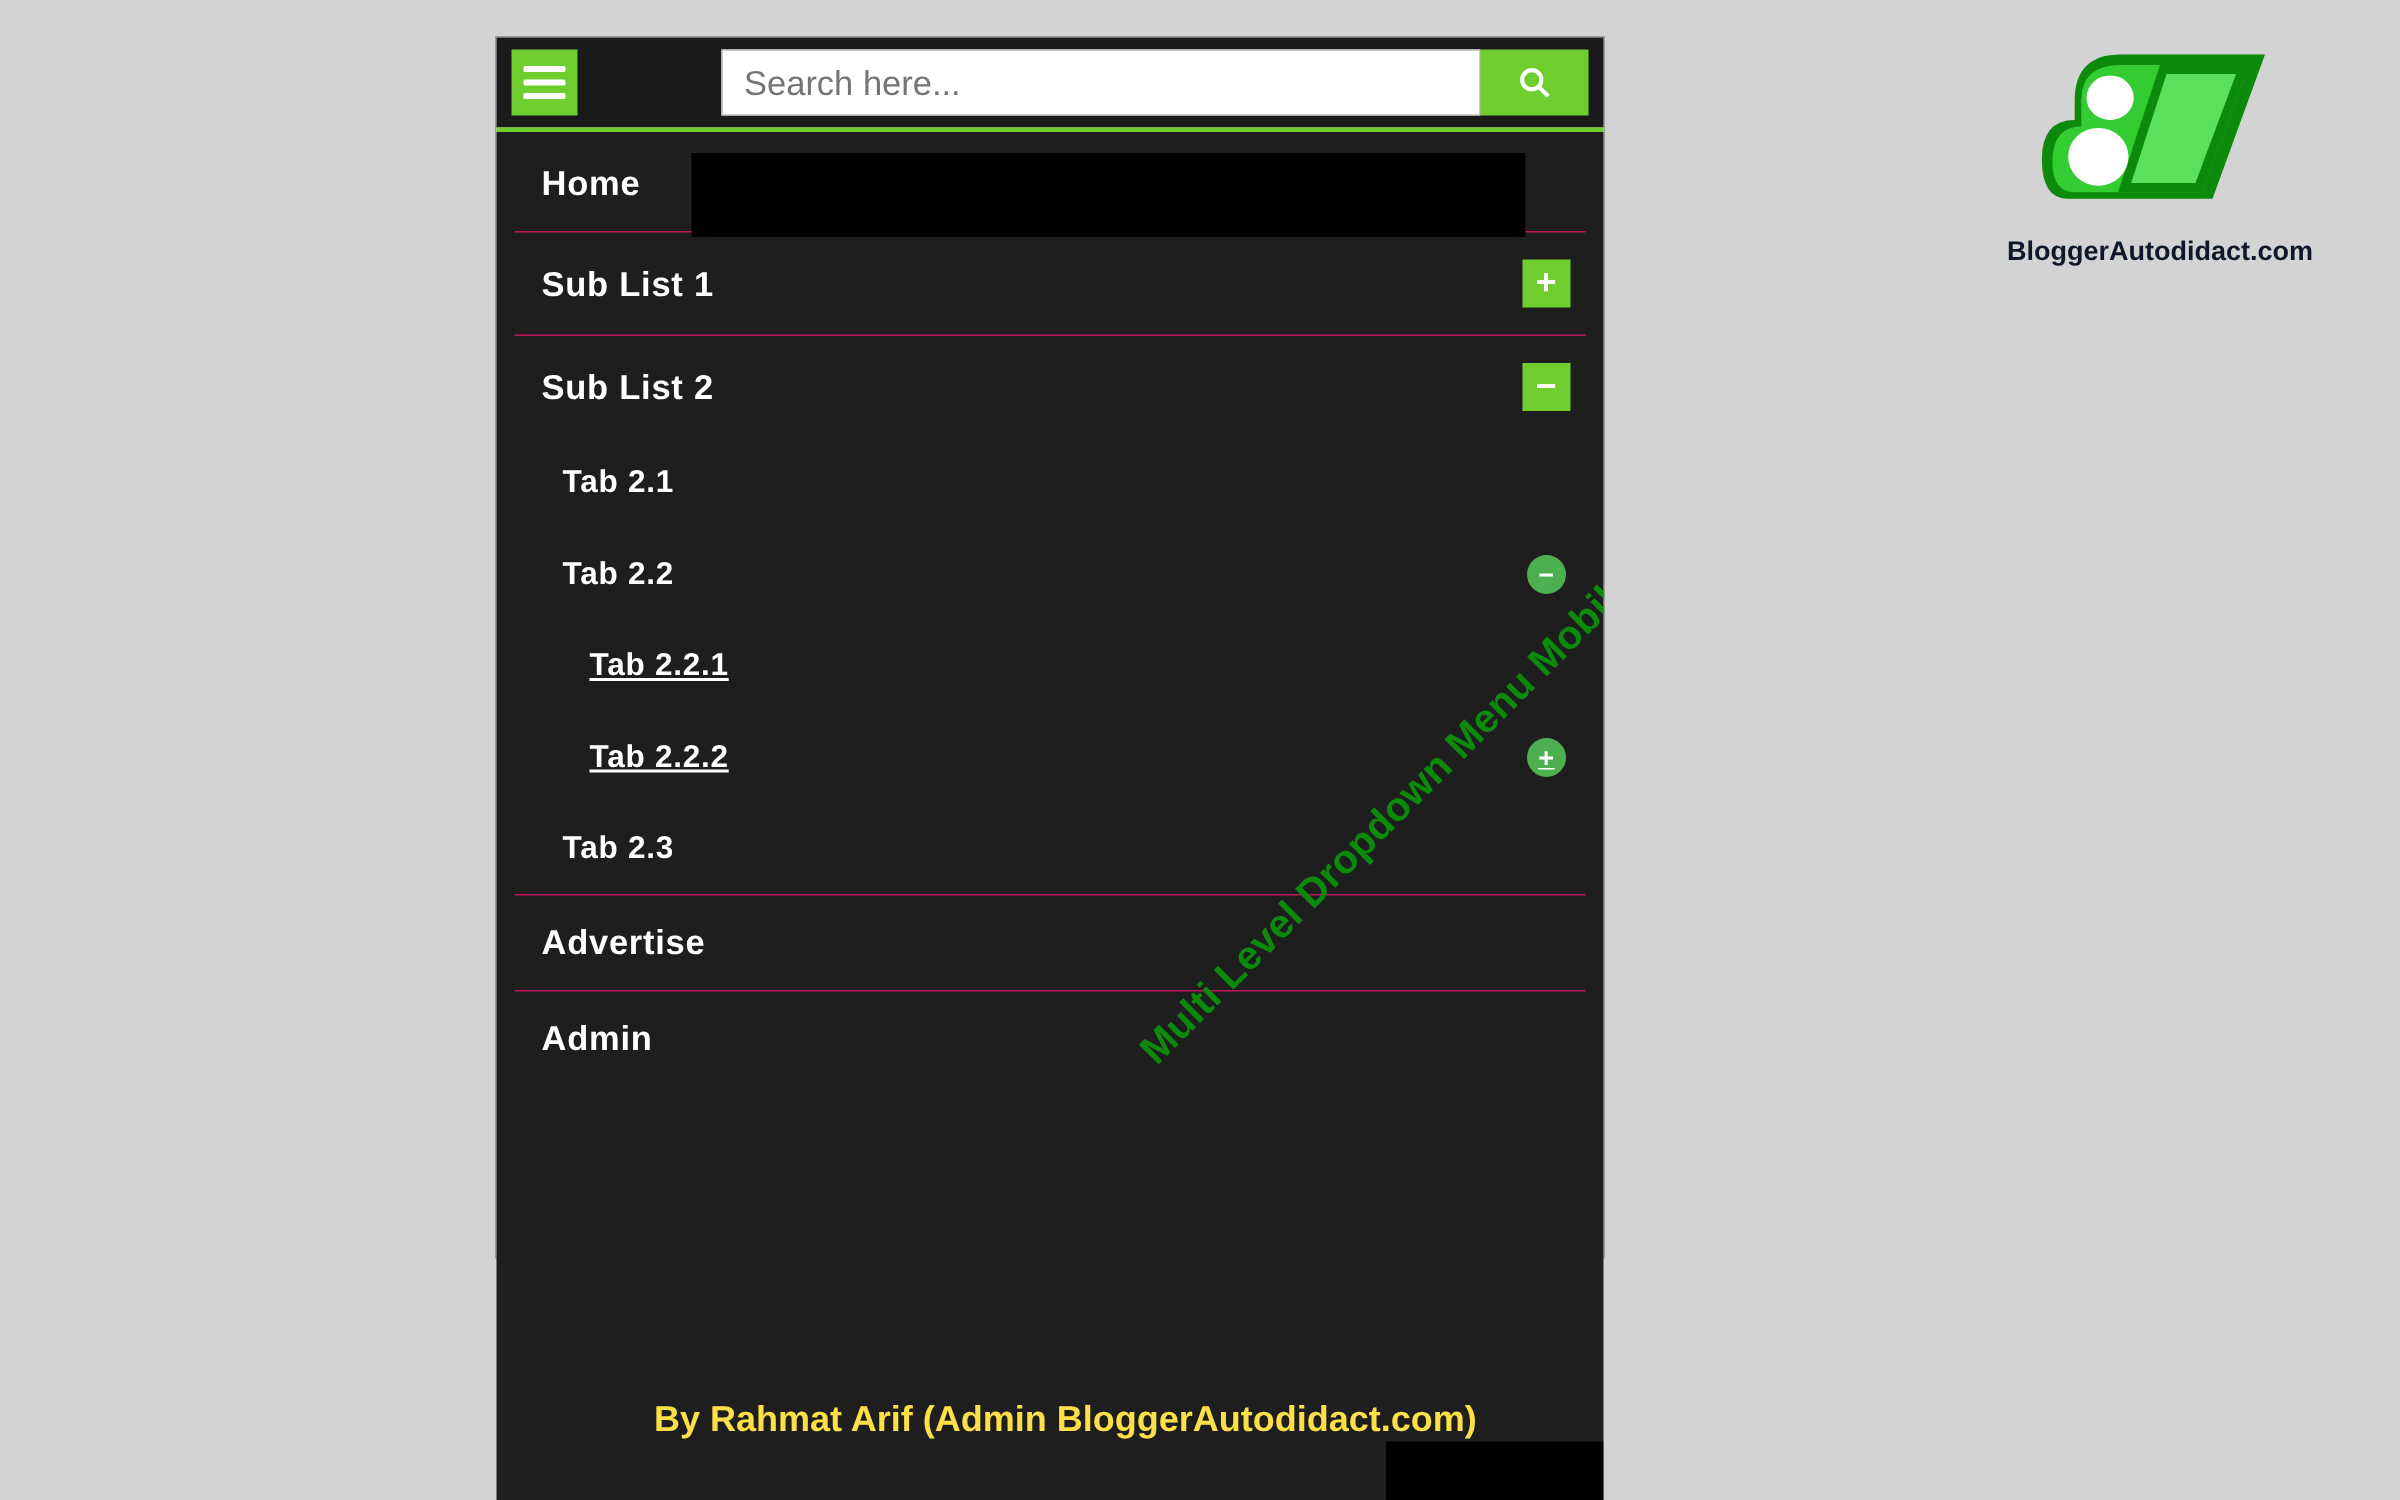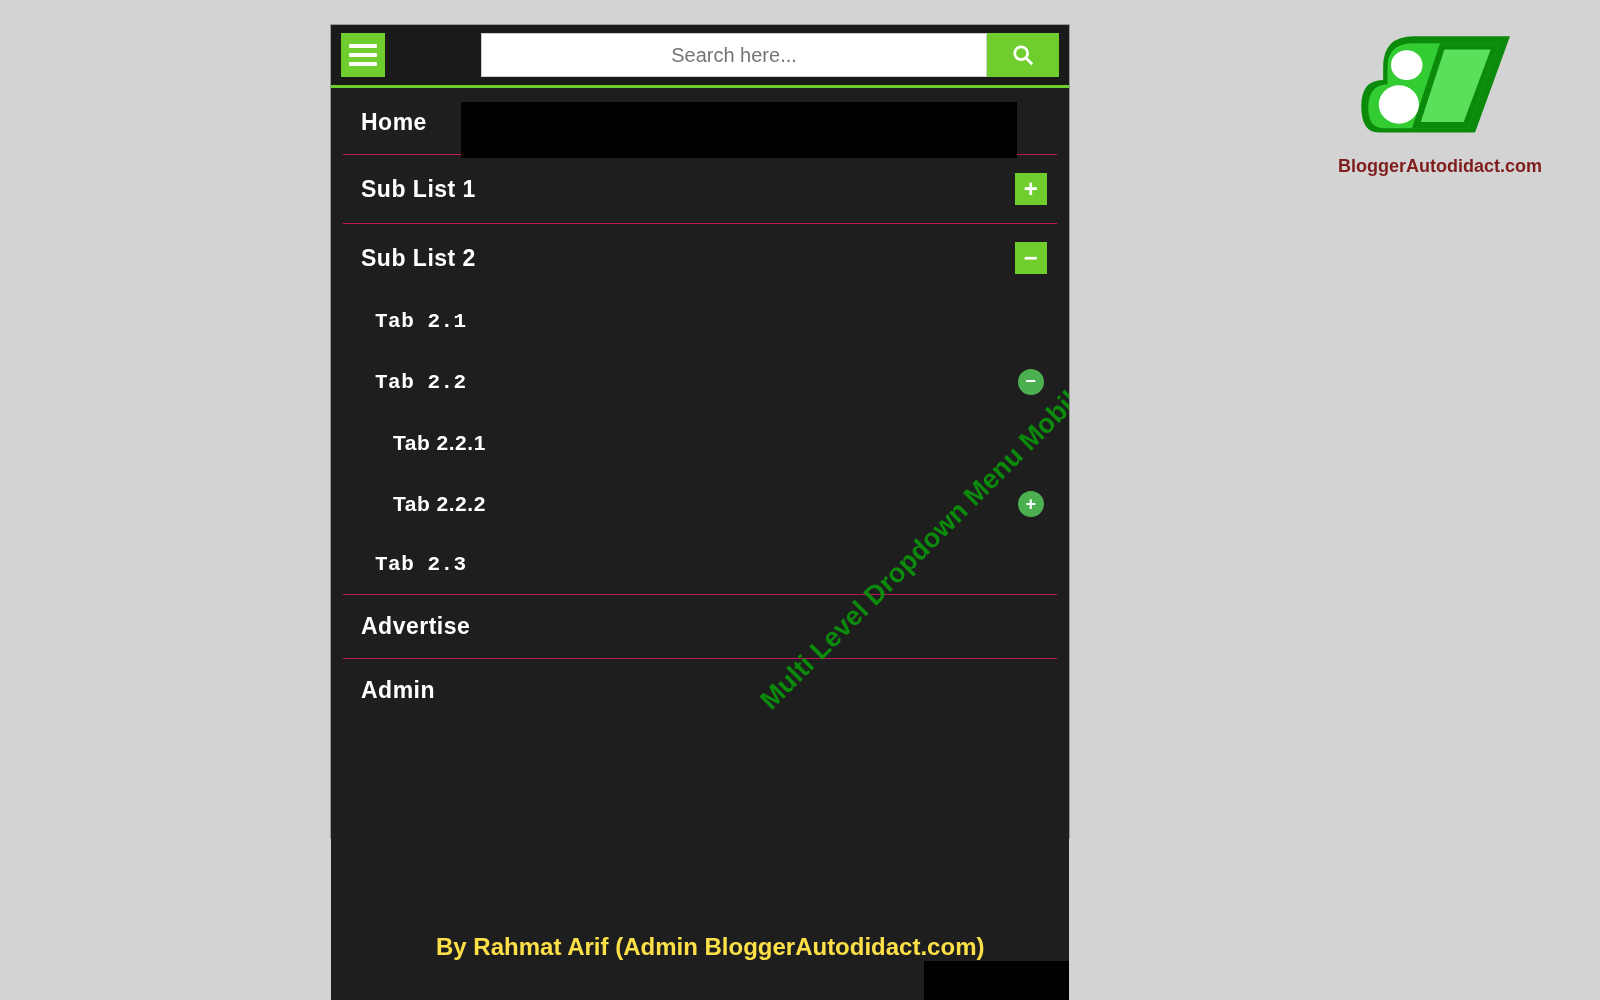--- a/index.html
+++ b/index.html
@@ -52,25 +52,24 @@
     .search-container {
       display: flex;
       flex: 1;
       margin-left: 88px;
     }
     .search-input {
       flex: 1;
       height: 44px;
       border: 1px solid #ccc;
       padding: 16px 14px;
-      font-size: 20px;
+      font-size: 23px;
       color: #888;
       font-family: Arial, sans-serif;
       outline: none;
-      text-align: center;
     }
     .search-button {
       width: 72px;
       height: 44px;
       background: #6fce2e;
       display: flex;
       align-items: center;
       justify-content: center;
     }
     .search-button svg {
@@ -108,26 +107,26 @@
       letter-spacing: 0.5px;
     }
     .menu-item.first {
       border-top: none;
       padding-top: 15px;
     }
     .menu-item.level2 {
       padding-left: 32px;
       font-size: 21px;
       border-top: none;
-      font-family: Liberation Mono, monospace;
     }
     .menu-item.level3 {
       padding-left: 50px;
       font-size: 21px;
       border-top: none;
+      text-decoration: underline;
     }
     .black-bar {
       position: absolute;
       background: #000;
     }
     .black-bar.top {
       left: 118px;
       top: 8px;
       width: 556px;
       height: 56px;
@@ -184,21 +183,21 @@
       pointer-events: none;
     }
     .logo-area {
       position: absolute;
       right: 40px;
       top: 10px;
       width: 240px;
       text-align: center;
     }
     .logo-text {
-      color: #7f1d1d;
+      color: #0f172a;
       font-weight: bold;
       font-size: 18px;
       font-family: Arial, sans-serif;
       margin-top: 2px;
     }
     .logo-svg {
       width: 180px;
       height: 140px;
     }
   </style>

